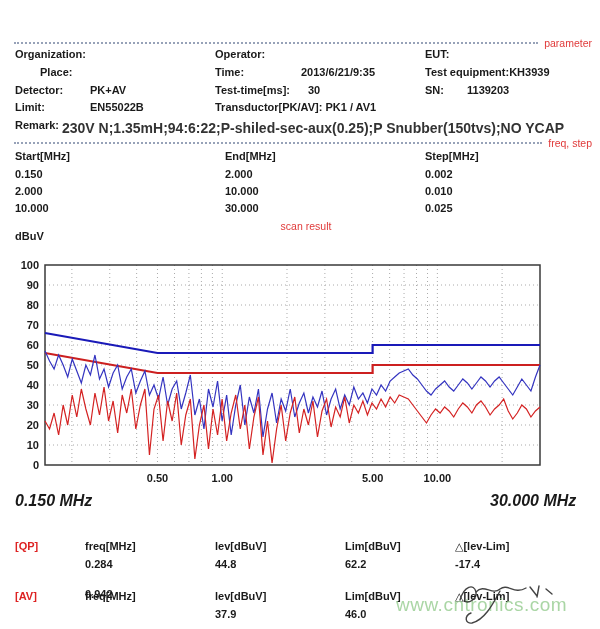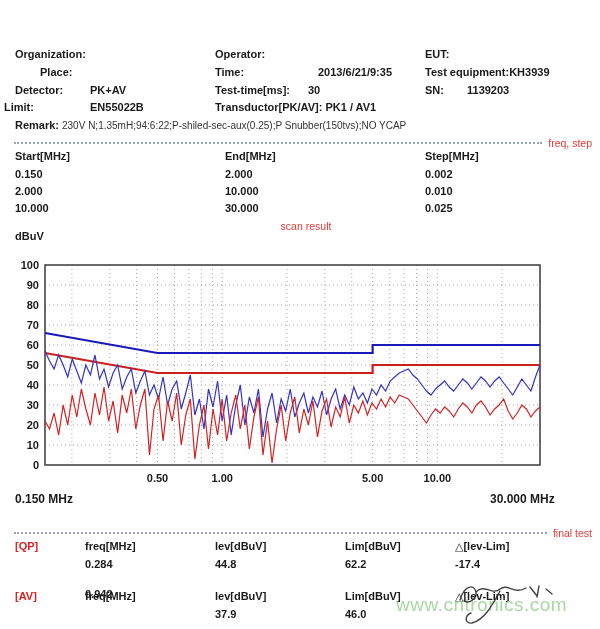--- a/index.html
+++ b/index.html
@@ -7,53 +7,57 @@
     position:relative;width:600px;height:629px;background:#ffffff;
     font-family:"Liberation Sans","DejaVu Sans",sans-serif;
     font-size:11px;font-weight:bold;color:#1a1a1a;overflow:hidden;
   }
   .abs{position:absolute;white-space:nowrap;}
   .title{left:0;top:7px;width:600px;text-align:center;font-size:16px;letter-spacing:1px;color:#111;}
   .sep{left:14px;width:578px;display:flex;align-items:center;height:10px;}
   .sep .dots{flex:1;border-top:2px dotted #97a2b8;height:0;}
   .sep .sep-label{color:#e03a3a;font-size:10.5px;font-weight:400;margin-left:6px;}
   .red{color:#dd2222;}
-  .remark-val{font-weight:400;font-size:10px;color:#333;}
-  .xlabel{font-size:12px;}
+  .remark-val{font-weight:700;font-size:14px;color:#333;}
+  .xlabel{font-size:16px;font-style:italic;}
   .watermark{
     left:396px;top:594px;width:204px;font-size:19px;font-weight:400;
     color:#9ccf96;opacity:.85;letter-spacing:.5px;z-index:5;
   }
   .scribble{left:438px;top:580px;z-index:6;}
   svg{display:block;}
 </style>
 </head>
 <body>
 
 <div id="report">
 
 
+  <div class="abs sep" style="top:38px;">
+    <div class="dots"></div>
+    <span class="sep-label">parameter</span>
+  </div>
 
   <div class="abs" style="left:15px;top:48px;">Organization:</div>
   <div class="abs" style="left:215px;top:48px;">Operator:</div>
   <div class="abs" style="left:425px;top:48px;">EUT:</div>
 
   <div class="abs" style="left:15px;top:66px;padding-left:25px;">Place:</div>
   <div class="abs" style="left:215px;top:66px;">Time:</div>
-  <div class="abs" style="left:318px;top:66px;">2013/6/21/9:35</div>
+  <div class="abs" style="left:301px;top:66px;">2013/6/21/9:35</div>
   <div class="abs" style="left:425px;top:66px;"><span>Test equipment:</span><span>KH3939</span></div>
 
   <div class="abs" style="left:15px;top:84px;">Detector:</div>
   <div class="abs" style="left:90px;top:84px;">PK+AV</div>
   <div class="abs" style="left:215px;top:84px;">Test-time[ms]:</div>
   <div class="abs" style="left:308px;top:84px;">30</div>
   <div class="abs" style="left:425px;top:84px;">SN:</div>
   <div class="abs" style="left:467px;top:84px;">1139203</div>
 
-  <div class="abs" style="left:4px;top:101px;">Limit:</div>
+  <div class="abs" style="left:15px;top:101px;">Limit:</div>
   <div class="abs" style="left:90px;top:101px;">EN55022B</div>
   <div class="abs" style="left:215px;top:101px;"><span>Transductor[PK/AV]:</span> <span>PK1  /  AV1</span></div>
 
   <div class="abs" style="left:15px;top:119px;">Remark:</div>
   <div class="abs remark-val" style="left:62px;top:120px;">230V N;1.35mH;94:6:22;P-shiled-sec-aux(0.25);P Snubber(150tvs);NO YCAP</div>
 
   <div class="abs sep" style="top:138px;">
     <div class="dots"></div>
     <span class="sep-label">freq, step</span>
   </div>
@@ -128,24 +132,20 @@
       <text x="437.361172374425" y="232" text-anchor="middle" font-size="11" font-weight="bold" fill="#1a1a1a">10.00</text>
       <polyline fill="none" stroke="#1a1ab8" stroke-width="2.2" points="45,83 157.48222726409136,102.99999999999999 372.60328215375773,102.99999999999999 372.60328215375773,95 540,95"></polyline>
       <polyline fill="none" stroke="#cc2020" stroke-width="2.2" points="45,102.99999999999999 157.48222726409136,123 372.60328215375773,123 372.60328215375773,115 540,115"></polyline>
       <polyline fill="none" stroke="#3434c0" stroke-width="1.2" points="45,101.00000000000001 49.54128440366972,111 54.08256880733945,119 58.62385321100918,104.99999999999999 63.1651376146789,115 67.70642201834863,127 72.24770642201835,109 76.78899082568807,121 81.3302752293578,133 85.87155963302752,115 90.41284403669724,125 94.95412844036696,104.99999999999999 99.49541284403671,129 104.03669724770643,119 108.57798165137613,137 113.11926605504586,123 117.66055045871559,115 122.20183486238531,139 126.74311926605505,127 131.28440366972478,119 135.82568807339447,143 140.36697247706422,131 144.90825688073394,121 149.44954128440367,145 153.99082568807341,135 158.5321100917431,149 163.07339449541286,127 167.61467889908258,155 172.1559633027523,139 176.69724770642202,131 181.2385321100917,159 185.7798165137615,143 190.32110091743118,125 194.86238532110093,165 199.40366972477065,149 203.94495412844037,179 208.4862385321101,139 213.0275229357798,157 217.56880733944956,131 222.11009174311928,171 226.651376146789,145 231.19266055045873,185 235.73394495412845,155 240.27522935779817,135 244.81651376146786,175 249.3577981651376,147 253.89908256880733,163 258.440366972477,139 262.98165137614683,187 267.5229357798165,159 272.0642201834862,143 276.60550458715596,173 281.1467889908257,149 285.6880733944954,161 290.22935779816515,139 294.77064220183485,167 299.3119266055046,153 303.8532110091743,143 308.39449541284404,163 312.93577981651373,147 317.4770642201835,157 322.01834862385317,141 326.559633027523,165 331.10091743119267,149 335.6422018348624,139 340.1834862385321,159 344.72477064220186,145 349.26605504587155,155 353.8073394495413,137 358.348623853211,149 362.88990825688074,143 367.43119266055044,153 371.9724770642202,139 376.5137614678899,145 381.05504587155957,135 385.5963302752294,141 390.13761467889907,131 394.6788990825688,127 399.2201834862385,123 403.76146788990826,121 408.30275229357795,119 412.8440366972477,125 417.3853211009174,129 421.92660550458714,135 426.46788990825684,141 431.0091743119266,145 435.5504587155963,139 440.091743119266,135 444.6330275229358,131 449.1743119266055,137 453.7155963302753,141 458.25688073394497,135 462.79816513761466,129 467.3394495412844,133 471.8807339449541,139 476.42201834862385,133 480.9633027522936,127 485.5045871559633,131 490.04587155963304,137 494.58715596330273,131 499.1284403669725,127 503.6697247706422,133 508.2110091743119,139 512.7522935779816,145 517.2935779816514,137 521.8348623853211,129 526.3761467889908,135 530.9174311926606,141 535.4587155963303,127 540,115"></polyline>
       <polyline fill="none" stroke="#d42222" stroke-width="1.2" points="45,171 49.54128440366972,179 54.08256880733945,163 58.62385321100918,185 63.1651376146789,155 67.70642201834863,175 72.24770642201835,145 76.78899082568807,167 81.3302752293578,139 85.87155963302752,159 90.41284403669724,175 94.95412844036696,143 99.49541284403671,165 104.03669724770643,137 108.57798165137613,171 113.11926605504586,151 117.66055045871559,183 122.20183486238531,145 126.74311926605505,163 131.28440366972478,139 135.82568807339447,179 140.36697247706422,155 144.90825688073394,139 149.44954128440367,205 153.99082568807341,159 158.5321100917431,145 163.07339449541286,191 167.61467889908258,151 172.1559633027523,171 176.69724770642202,143 181.2385321100917,195 185.7798165137615,165 190.32110091743118,149 194.86238532110093,209 199.40366972477065,175 203.94495412844037,155 208.4862385321101,199 213.0275229357798,159 217.56880733944956,185 222.11009174311928,149 226.651376146789,191 231.19266055045873,163 235.73394495412845,145 240.27522935779817,179 244.81651376146786,155 249.3577981651376,199 253.89908256880733,167 258.440366972477,147 262.98165137614683,205 267.5229357798165,171 272.0642201834862,213 276.60550458715596,179 281.1467889908257,155 285.6880733944954,191 290.22935779816515,163 294.77064220183485,147 299.3119266055046,183 303.8532110091743,159 308.39449541284404,175 312.93577981651373,151 317.4770642201835,187 322.01834862385317,161 326.559633027523,149 331.10091743119267,177 335.6422018348624,157 340.1834862385321,167 344.72477064220186,147 349.26605504587155,173 353.8073394495413,155 358.348623853211,163 362.88990825688074,151 367.43119266055044,165 371.9724770642202,153 376.5137614678899,159 381.05504587155957,149 385.5963302752294,157 390.13761467889907,147 394.6788990825688,153 399.2201834862385,145 403.76146788990826,147 408.30275229357795,149 412.8440366972477,155 417.3853211009174,161 421.92660550458714,167 426.46788990825684,173 431.0091743119266,165 435.5504587155963,159 440.091743119266,163 444.6330275229358,157 449.1743119266055,161 453.7155963302753,167 458.25688073394497,159 462.79816513761466,153 467.3394495412844,157 471.8807339449541,163 476.42201834862385,155 480.9633027522936,151 485.5045871559633,157 490.04587155963304,165 494.58715596330273,159 499.1284403669725,155 503.6697247706422,149 508.2110091743119,161 512.7522935779816,169 517.2935779816514,163 521.8348623853211,155 526.3761467889908,159 530.9174311926606,167 535.4587155963303,161 540,157"></polyline>
     </svg>
 
   <div class="abs xlabel" style="left:15px;top:492px;">0.150 MHz</div>
   <div class="abs xlabel" style="left:490px;top:492px;">30.000 MHz</div>
 
-  <div class="abs sep" style="top:528px;">
-    <div class="dots"></div>
-    <span class="sep-label">final test</span>
-  </div>
 
   <div class="abs red" style="left:15px;top:540px;">[QP]</div>
   <div class="abs" style="left:85px;top:540px;">freq[MHz]</div>
   <div class="abs" style="left:215px;top:540px;">lev[dBuV]</div>
   <div class="abs" style="left:345px;top:540px;">Lim[dBuV]</div>
   <div class="abs" style="left:455px;top:540px;">△[lev-Lim]</div>
 
   <div class="abs" style="left:85px;top:558px;">0.284</div>
   <div class="abs" style="left:215px;top:558px;">44.8</div>
   <div class="abs" style="left:345px;top:558px;">62.2</div>

